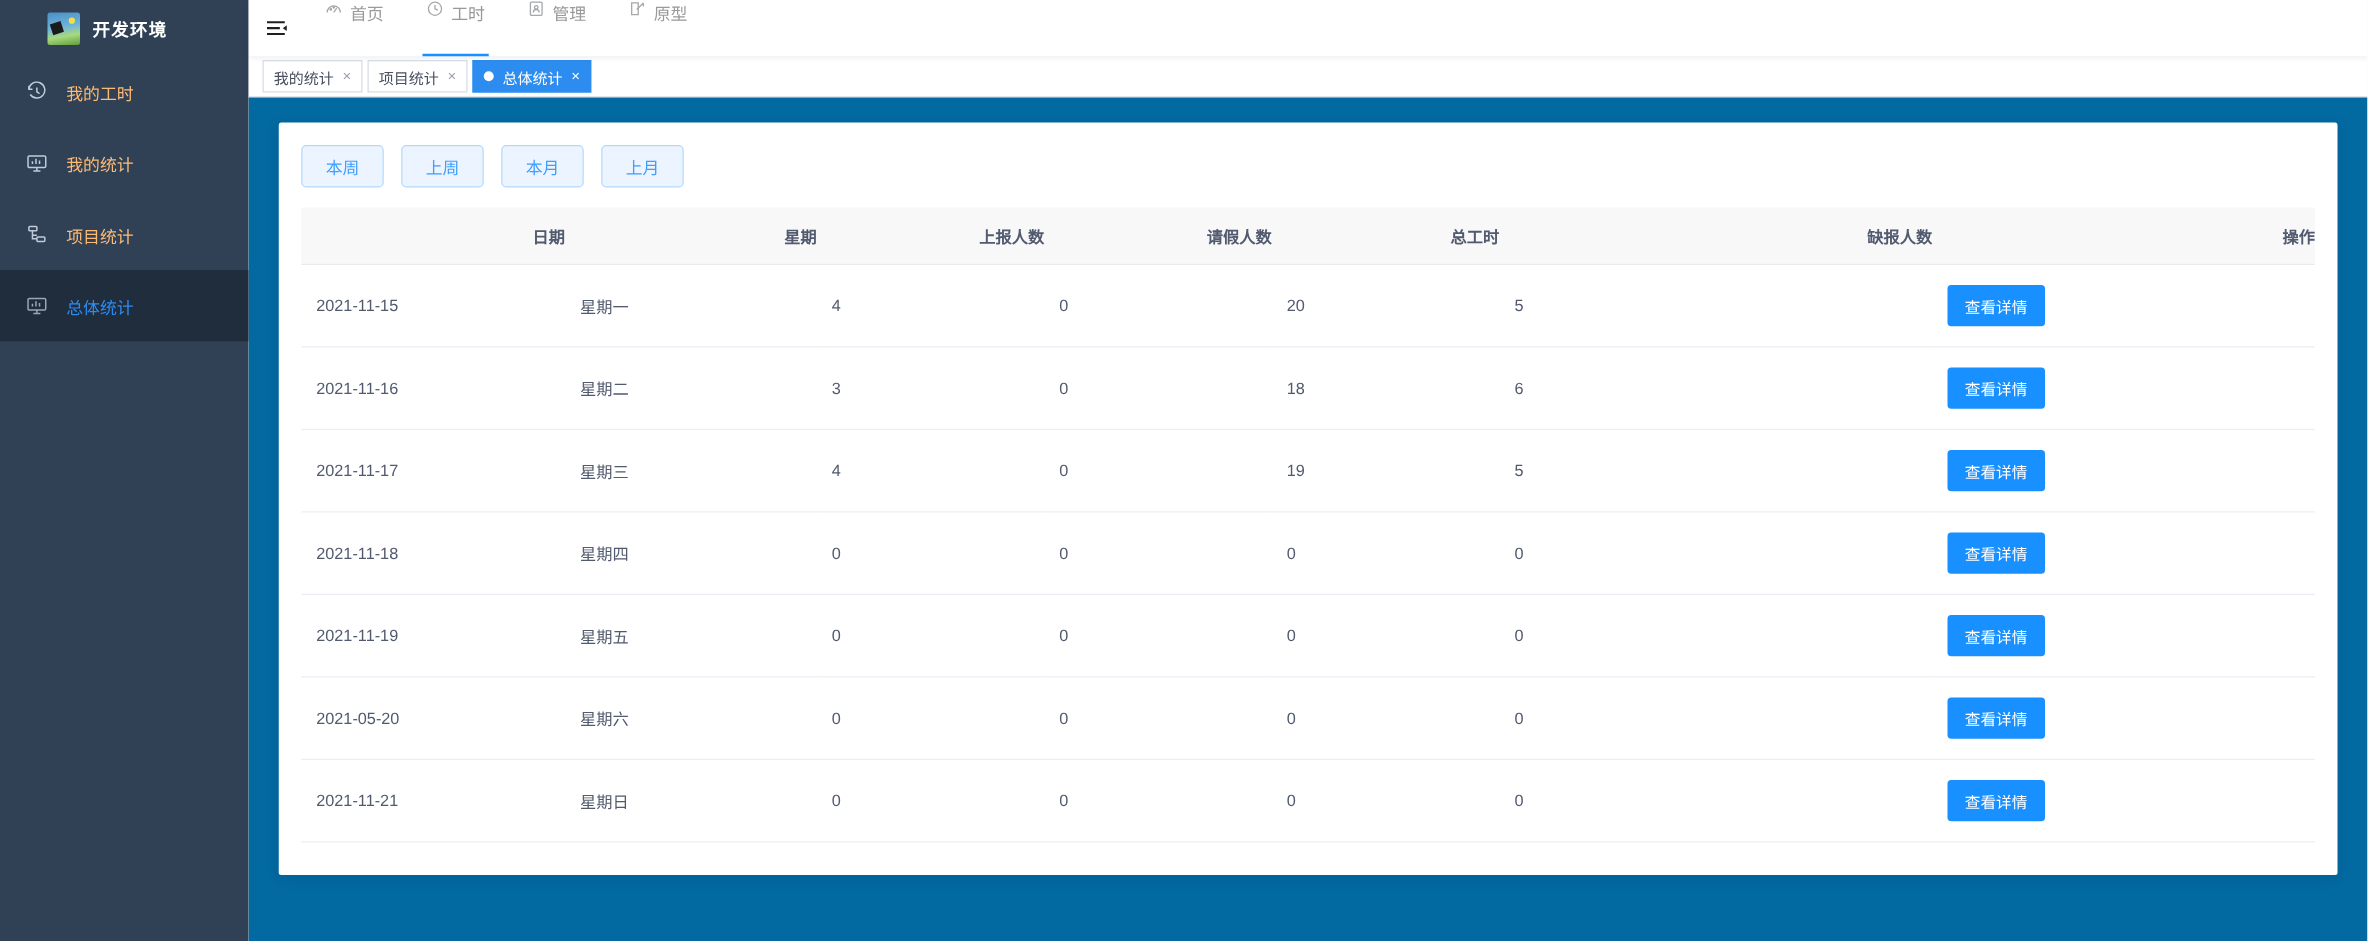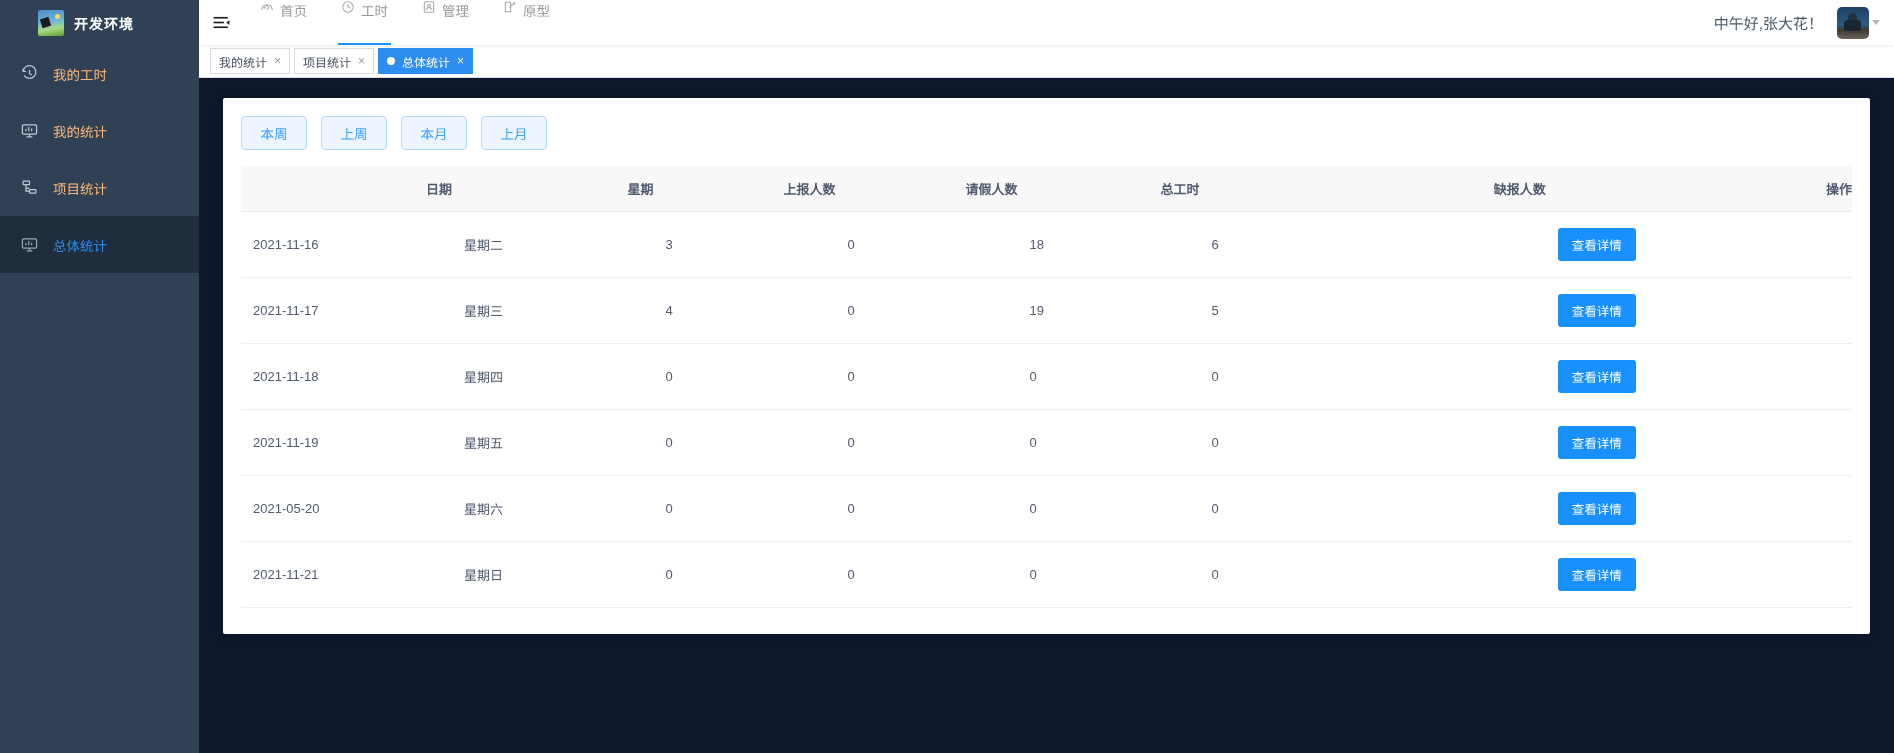--- a/index.html
+++ b/index.html
@@ -117,21 +117,21 @@
   .tab .dot {
     width: 8px; height: 8px; border-radius: 50%; background: #fff;
     display: none;
   }
   .tab.active .dot { display: inline-block; }
   .tab .tab-x { font-size: 12px; color: #98a0ac; line-height: 1; }
   .tab.active .tab-x { color: #ffffff; }
 
   
   .content {
-    flex: 1; background: #0f172a; padding: 20px 24px 0 24px; overflow: hidden;
+    flex: 1; background: #0369a1; padding: 20px 24px 0 24px; overflow: hidden;
   }
   .card {
     background: #ffffff; border-radius: 2px;
     box-shadow: 0 2px 12px 0 rgba(0,0,0,.08);
     padding: 16px 18px 26px 18px;
   }
   .filter-row { display: flex; gap: 14px; padding: 2px 0 16px 0; }
   .filter-btn {
     min-width: 66px; height: 34px; padding: 0 18px;
     background: #ecf5ff; border: 1px solid #b3d8ff; border-radius: 4px;
@@ -276,27 +276,20 @@
           <span class="n-ico">
             <svg width="14" height="14" viewBox="0 0 24 24" fill="none" stroke="currentColor" stroke-width="1.8">
               <path d="M4 4h9v16H4z"></path>
                 <path d="M20 4 L11 13 M20 4 L20 9"></path>
             </svg>
           </span>
           <span>原型</span>
         </div>
       </nav>
 
-      <div class="nav-right">
-        <span class="greeting">中午好,张大花！</span>
-        <div class="avatar-wrap">
-          <div class="avatar"></div>
-          <span class="caret-down"></span>
-        </div>
-      </div>
     </header>
 
     <div class="tabs-bar">
       <div class="tab">
 
         <span>我的统计</span>
         <span class="tab-x">×</span>
       </div>
       <div class="tab">
 
@@ -327,20 +320,31 @@
               <th class="col-week">星期</th>
               <th class="col-rep">上报人数</th>
               <th class="col-leave">请假人数</th>
               <th class="col-hours">总工时</th>
               <th class="col-miss">缺报人数</th>
               <th class="col-act">操作</th>
             </tr>
           </thead>
           <tbody>
             <tr>
+              <td>2021-11-15</td>
+              <td>星期一</td>
+              <td>4</td>
+              <td>0</td>
+              <td>20</td>
+              <td>5</td>
+              <td>
+                <button class="detail-btn">查看详情</button>
+              </td>
+            </tr>
+            <tr>
               <td>2021-11-16</td>
               <td>星期二</td>
               <td>3</td>
               <td>0</td>
               <td>18</td>
               <td>6</td>
               <td>
                 <button class="detail-btn">查看详情</button>
               </td>
             </tr>

